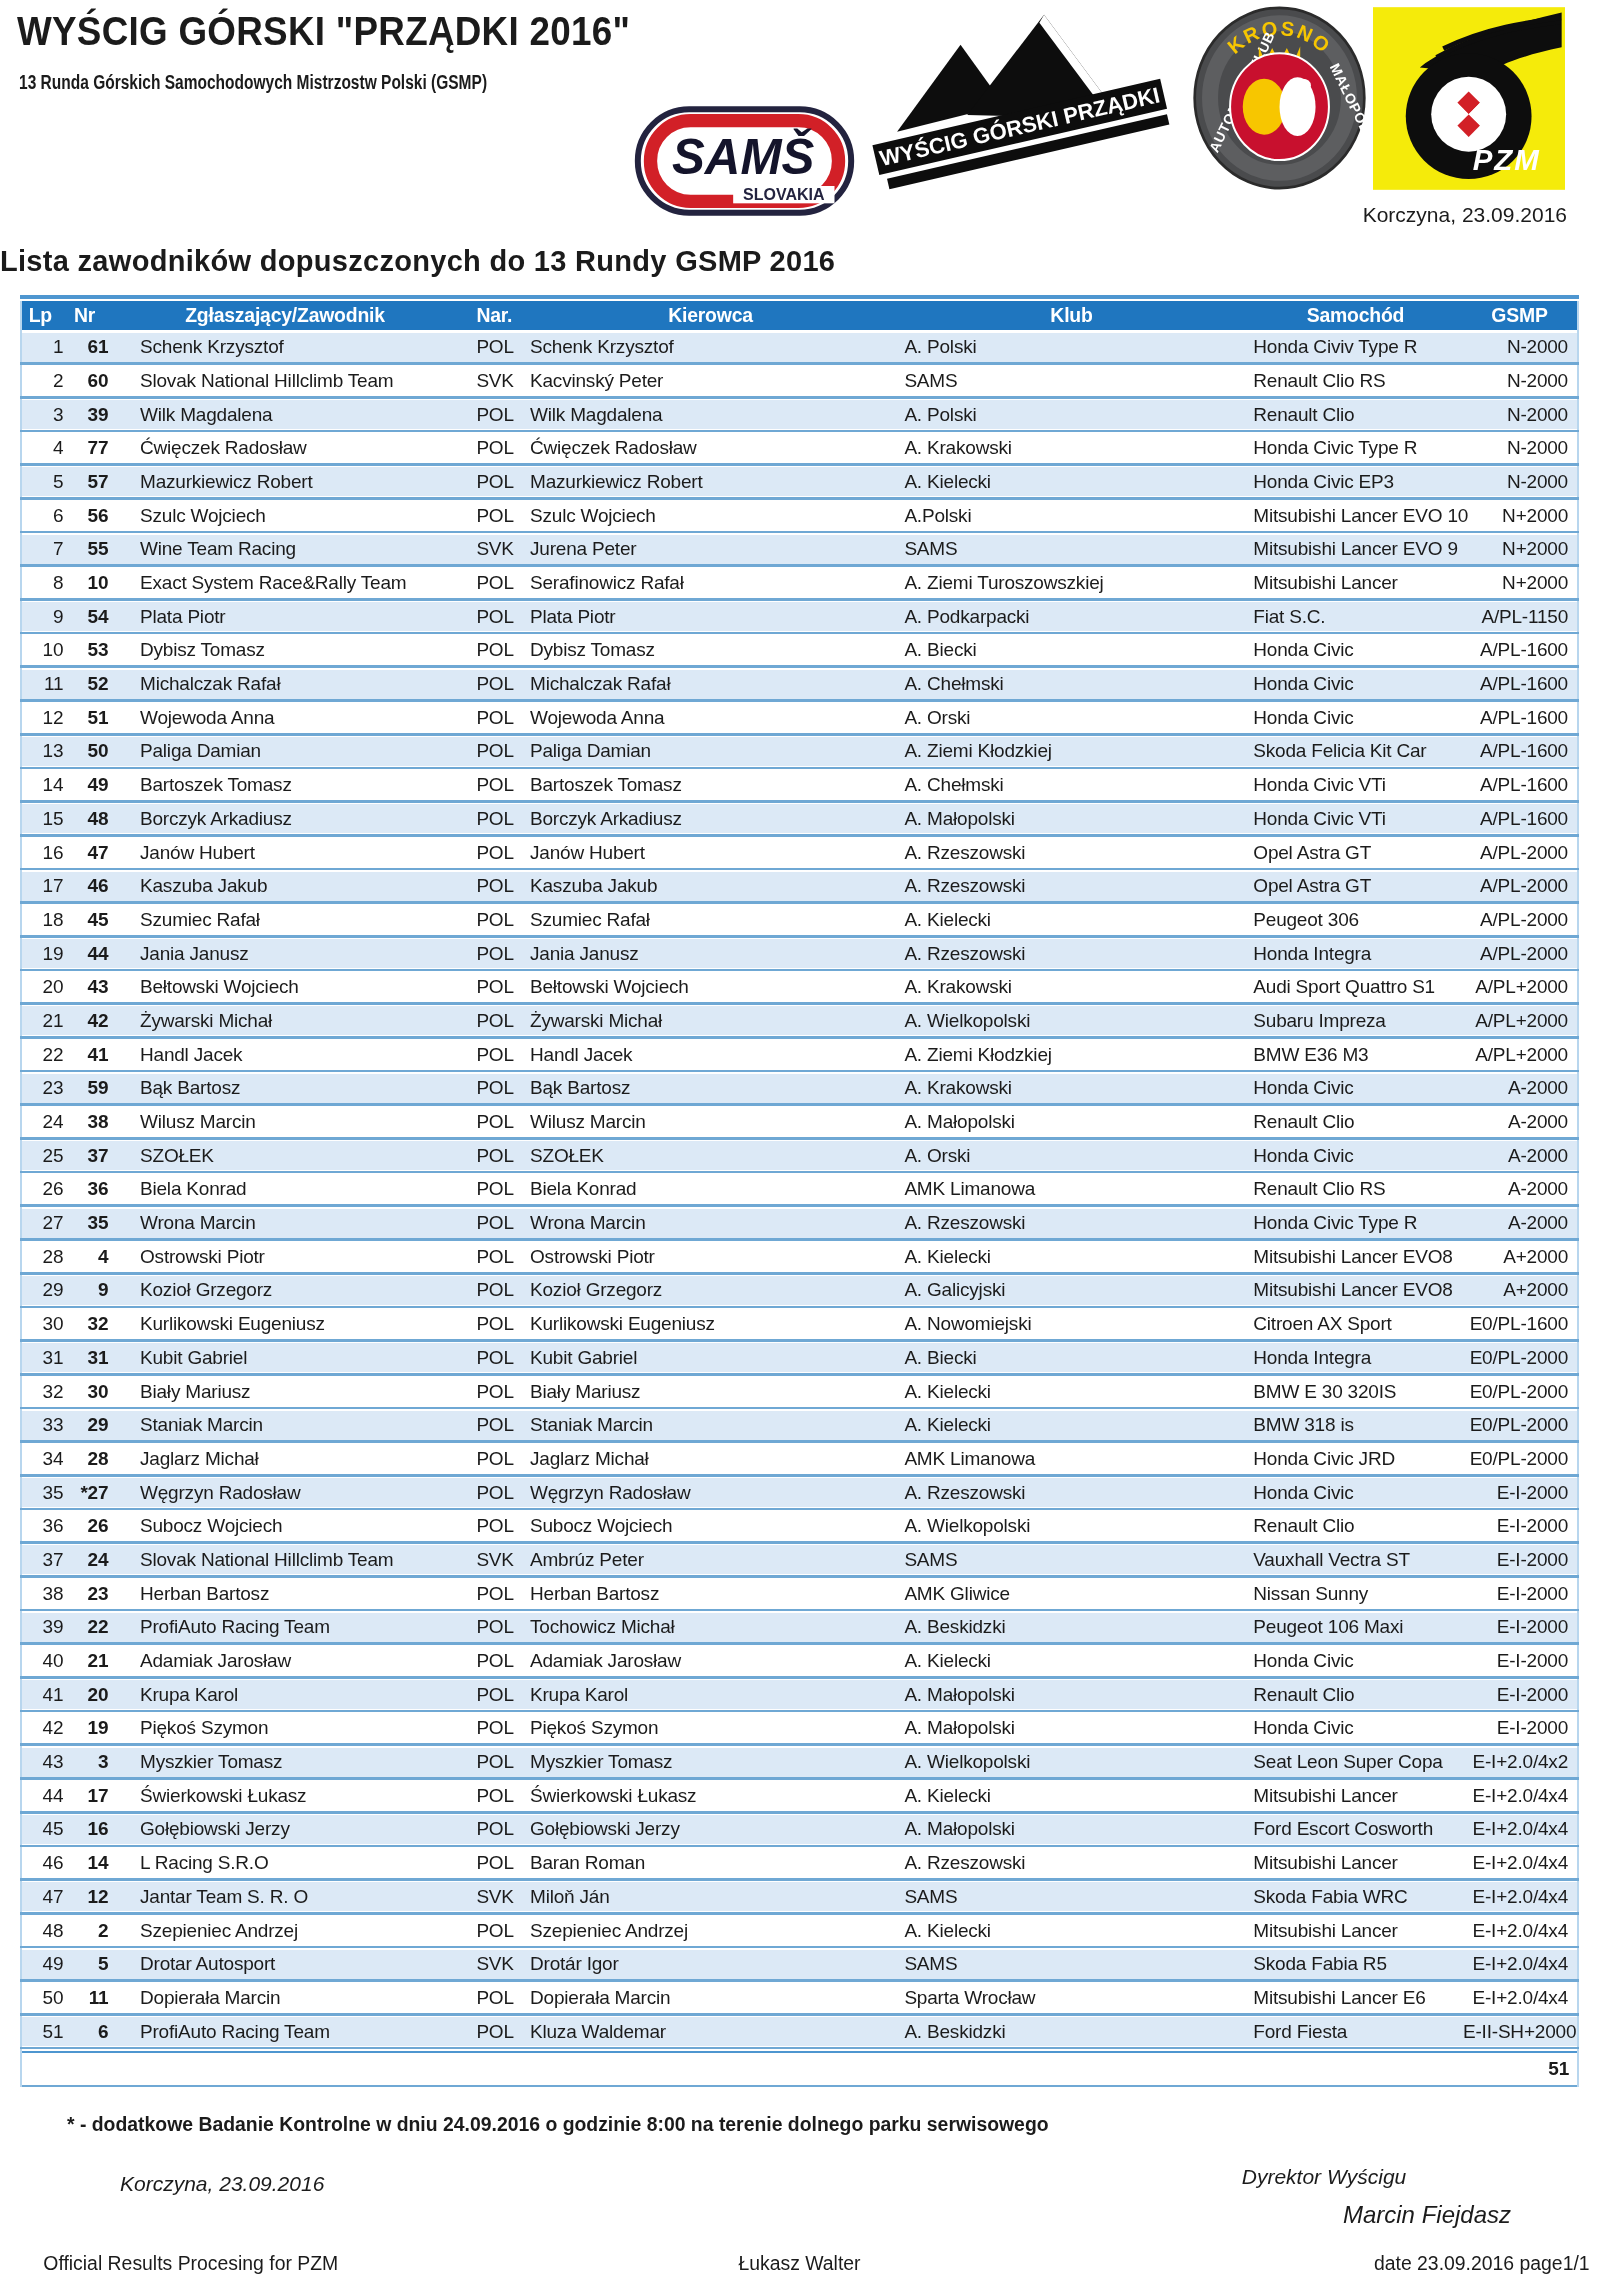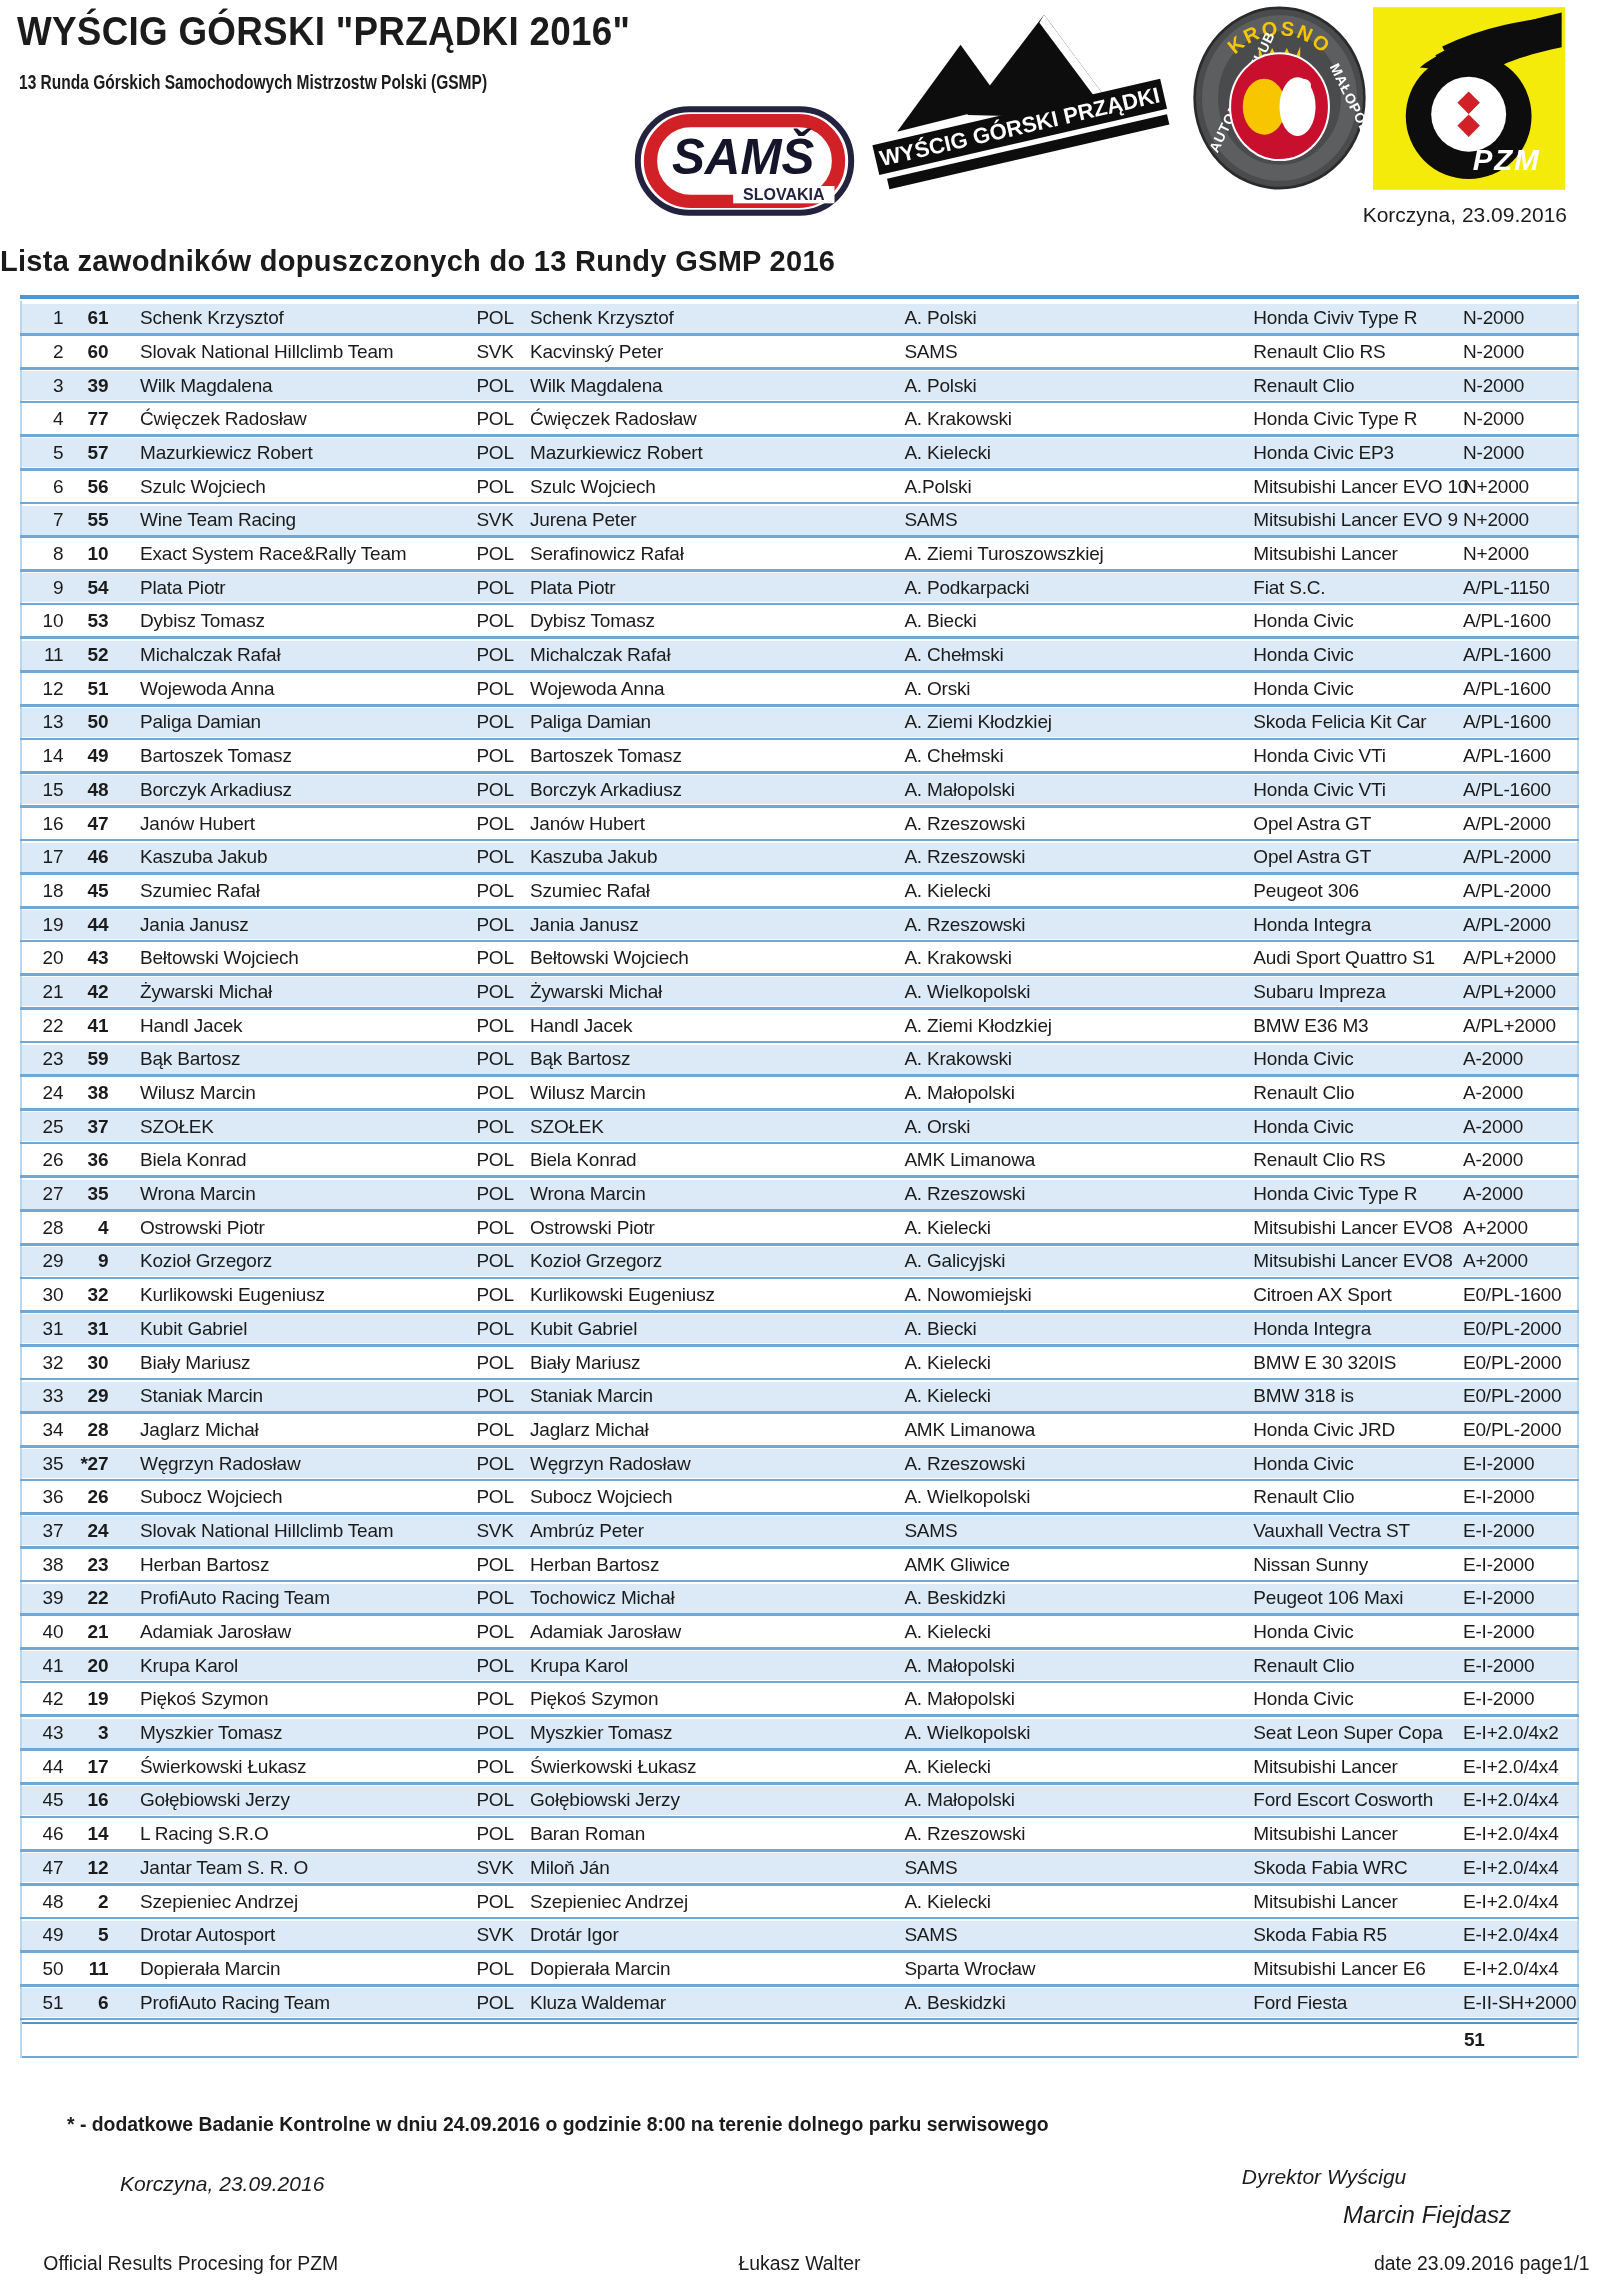--- a/index.html
+++ b/index.html
@@ -28,21 +28,21 @@
   .row.odd  { background:var(--row-blue); }
   .row.even { background:#ffffff; }
   .cell { box-sizing:border-box; flex:0 0 auto; white-space:nowrap; }
   .c-lp      { width:52px;  text-align:right; padding-right:10.7px; }
   .c-nr      { width:37px;  text-align:right; padding-right:2.7px; font-weight:bold; }
   .c-entrant { width:348px; padding-left:29px; }
   .c-nat     { width:67px; padding-left:17.4px; }
   .c-driver  { width:369px; padding-left:4px; }
   .c-club    { width:353px; padding-left:9.4px; }
   .c-car     { width:215px; padding-left:5.3px; }
-  .c-gsmp    { width:113px; padding-right:8px; }
+  .c-gsmp    { width:113px; text-align:right; padding-right:8px; }
   .h-lp      { width:52px;  padding-left:6.7px; }
   .h-nr      { width:37px;  }
   .h-entrant { width:348px; text-align:center; }
   .h-nat     { width:67px; padding-left:17.4px; }
   .h-driver  { width:369px; text-align:center; }
   .h-club    { width:353px; text-align:center; }
   .h-car     { width:215px; text-align:center; }
   .h-gsmp    { width:113px; text-align:center; }
   #total-row { height:32px; margin-top:0.7px; border-top:2.7px solid var(--accent);
                border-bottom:2.7px solid var(--sep); display:flex; align-items:center; background:#fff; }
@@ -126,20 +126,30 @@
     </g>
     <text x="200" y="243" text-anchor="middle" font-size="44" font-weight="bold" font-style="italic" fill="#ffffff" letter-spacing="3" font-family="Liberation Sans, sans-serif">PZM</text>
   </svg>
 
   <div class="abs" id="top-date">Korczyna, 23.09.2016</div>
   <div class="abs" id="list-title">Lista zawodników dopuszczonych do 13 Rundy GSMP 2016</div>
 
   <div id="table">
     <div id="table-topline"></div>
     <div id="table-frame">
+      <div id="thead">
+          <span class="cell h-lp">Lp</span>
+          <span class="cell h-nr">Nr</span>
+          <span class="cell h-entrant">Zgłaszający/Zawodnik</span>
+          <span class="cell h-nat">Nar.</span>
+          <span class="cell h-driver">Kierowca</span>
+          <span class="cell h-club">Klub</span>
+          <span class="cell h-car">Samochód</span>
+          <span class="cell h-gsmp">GSMP</span>
+        </div>
       <div id="rows">
           <div class="row odd">
             <span class="cell c-lp">1</span>
             <span class="cell c-nr">61</span>
             <span class="cell c-entrant">Schenk Krzysztof</span>
             <span class="cell c-nat">POL</span>
             <span class="cell c-driver">Schenk Krzysztof</span>
             <span class="cell c-club">A. Polski</span>
             <span class="cell c-car">Honda Civiv Type R</span>
             <span class="cell c-gsmp">N-2000</span>

